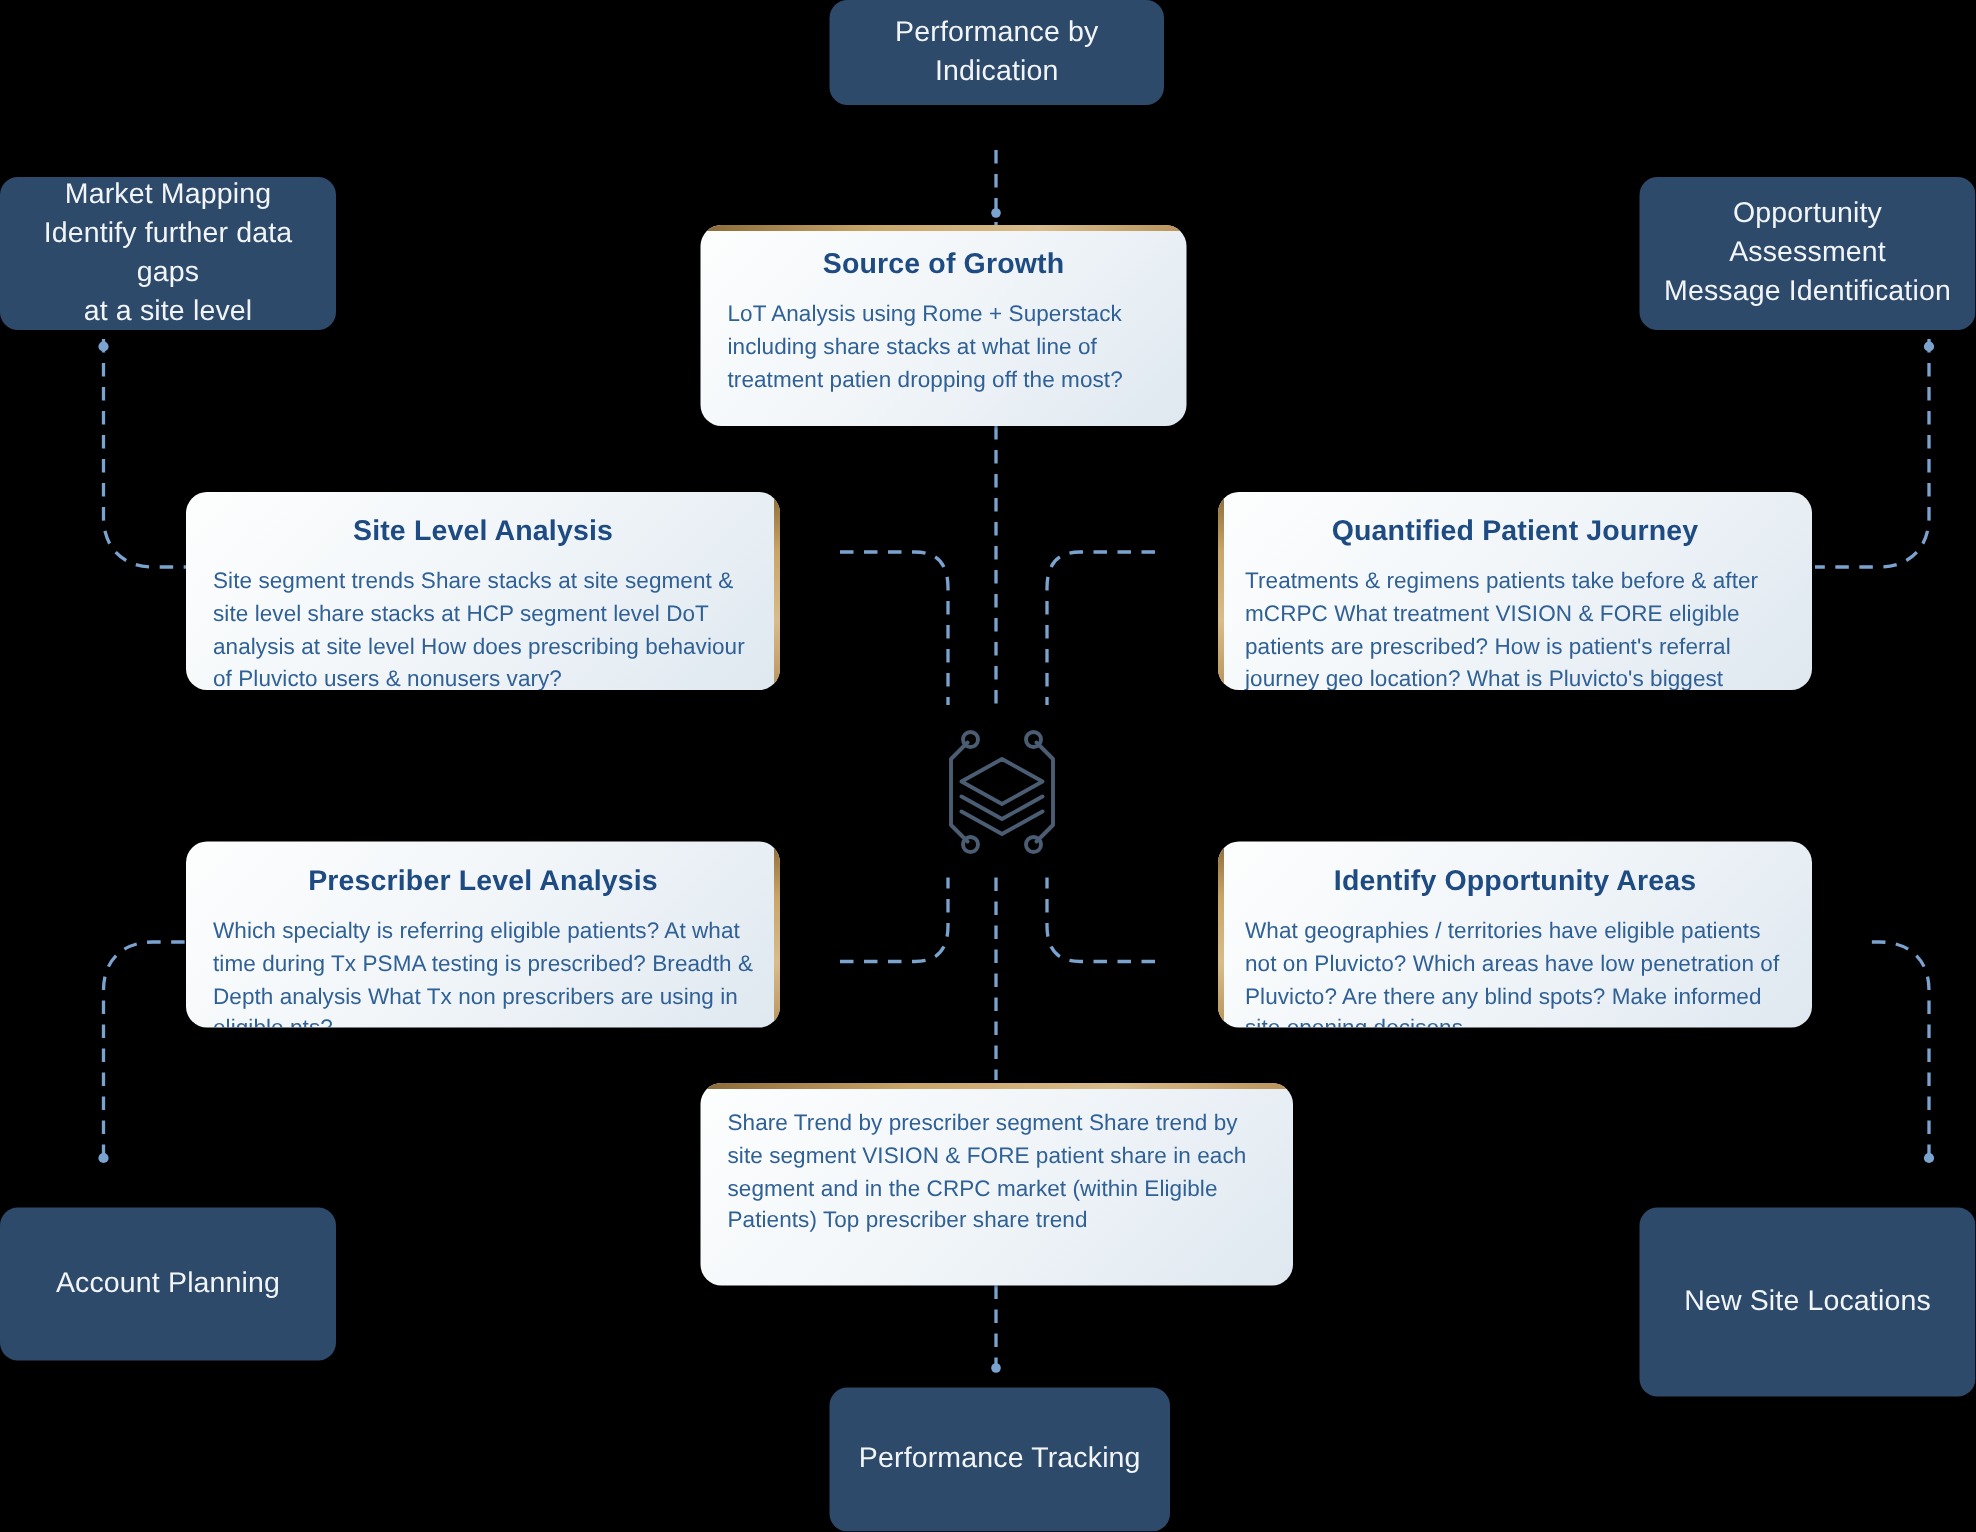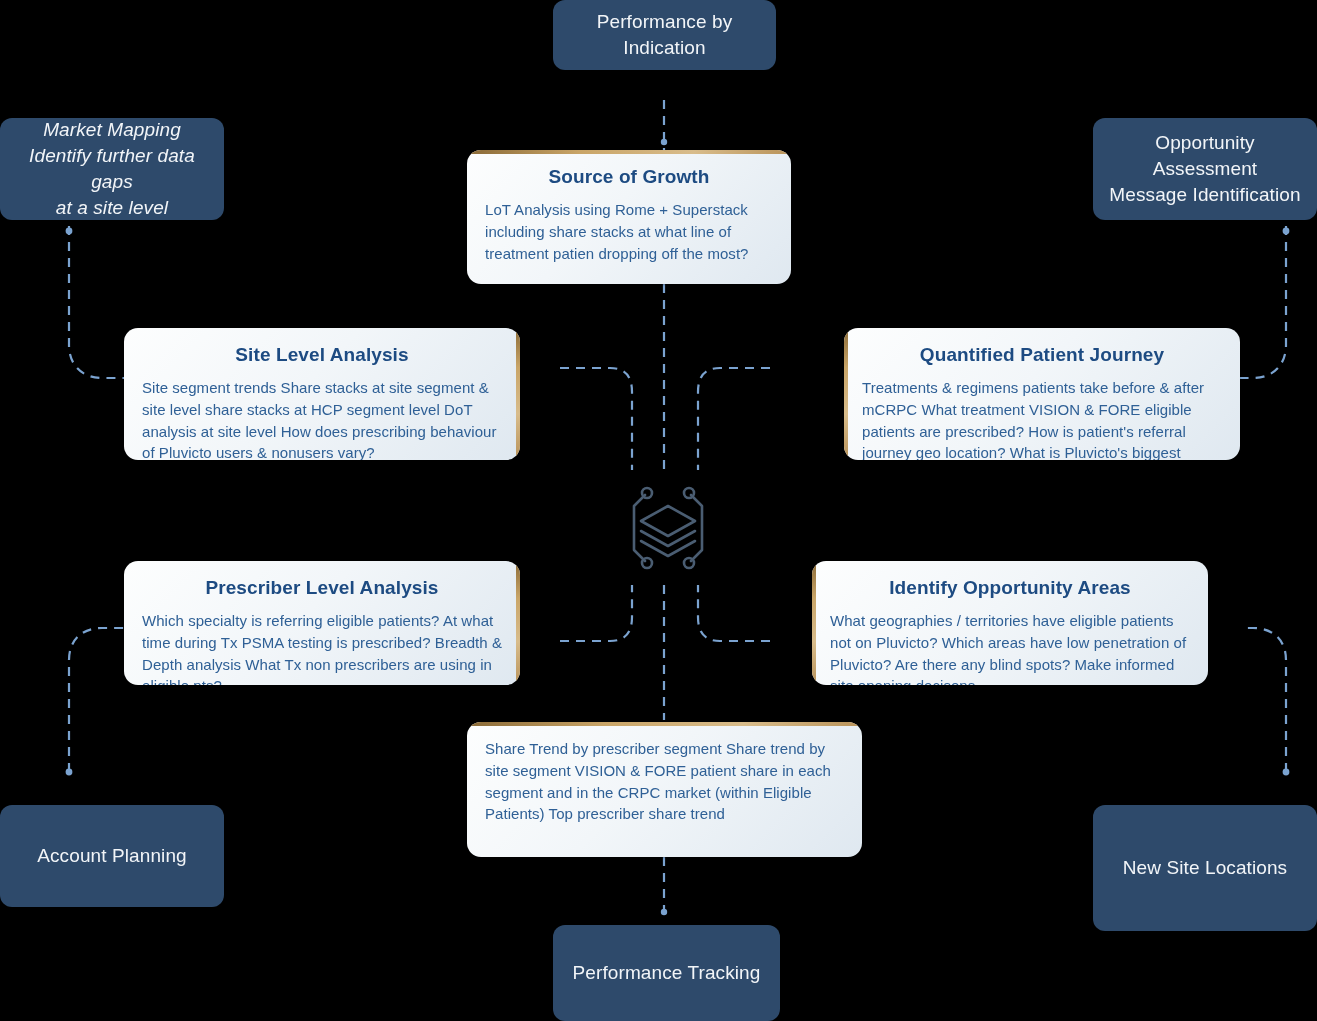--- a/index.html
+++ b/index.html
@@ -118,21 +118,21 @@
     </g>
   </svg>
 
   <div class="dark-box" style="left:553px; top:0px; width:223px; height:70px;">
     <div>
       <span>Performance by</span><br>
       <span>Indication</span>
     </div>
   </div>
 
-  <div class="dark-box" style="left:0px; top:118px; width:224px; height:102px;font-style:italic;">
+  <div class="dark-box" style="left:0px; top:118px; width:224px; height:102px;">
     <div>
       <span>Market Mapping</span><br>
       <span>Identify further data gaps</span><br>
       <span>at a site level</span>
     </div>
   </div>
 
   <div class="dark-box" style="left:1093px; top:118px; width:224px; height:102px;">
     <div>
       <span>Opportunity</span><br>
@@ -158,21 +158,21 @@
     <div class="card-title">Source of Growth</div>
     <div class="card-body">LoT Analysis using Rome + Superstack including share stacks at what line of treatment patien dropping off the most?</div>
   </div>
 
   <div class="card accent-right" style="left:124px; top:328px; width:396px; height:132px;">
     <div class="accent"></div>
     <div class="card-title">Site Level Analysis</div>
     <div class="card-body">Site segment trends Share stacks at site segment &amp; site level share stacks at HCP segment level  DoT analysis at site level How does prescribing behaviour of  Pluvicto users &amp; nonusers vary?</div>
   </div>
 
-  <div class="card accent-left" style="left:812px; top:328px; width:396px; height:132px;margin-left:32px;">
+  <div class="card accent-left" style="left:812px; top:328px; width:396px; height:132px;">
     <div class="accent"></div>
     <div class="card-title">Quantified Patient Journey</div>
     <div class="card-body">Treatments &amp; regimens patients take before &amp; after mCRPC What treatment VISION &amp; FORE eligible patients are prescribed? How is patient's referral journey geo location? What is Pluvicto's biggest competitor?</div>
   </div>
 
   <div class="card accent-right" style="left:124px; top:561px; width:396px; height:124px;">
     <div class="accent"></div>
     <div class="card-title">Prescriber Level Analysis</div>
     <div class="card-body">Which specialty is referring eligible patients? At what time during Tx PSMA testing is prescribed? Breadth &amp; Depth analysis What Tx non prescribers are using in eligible pts?</div>
   </div>

